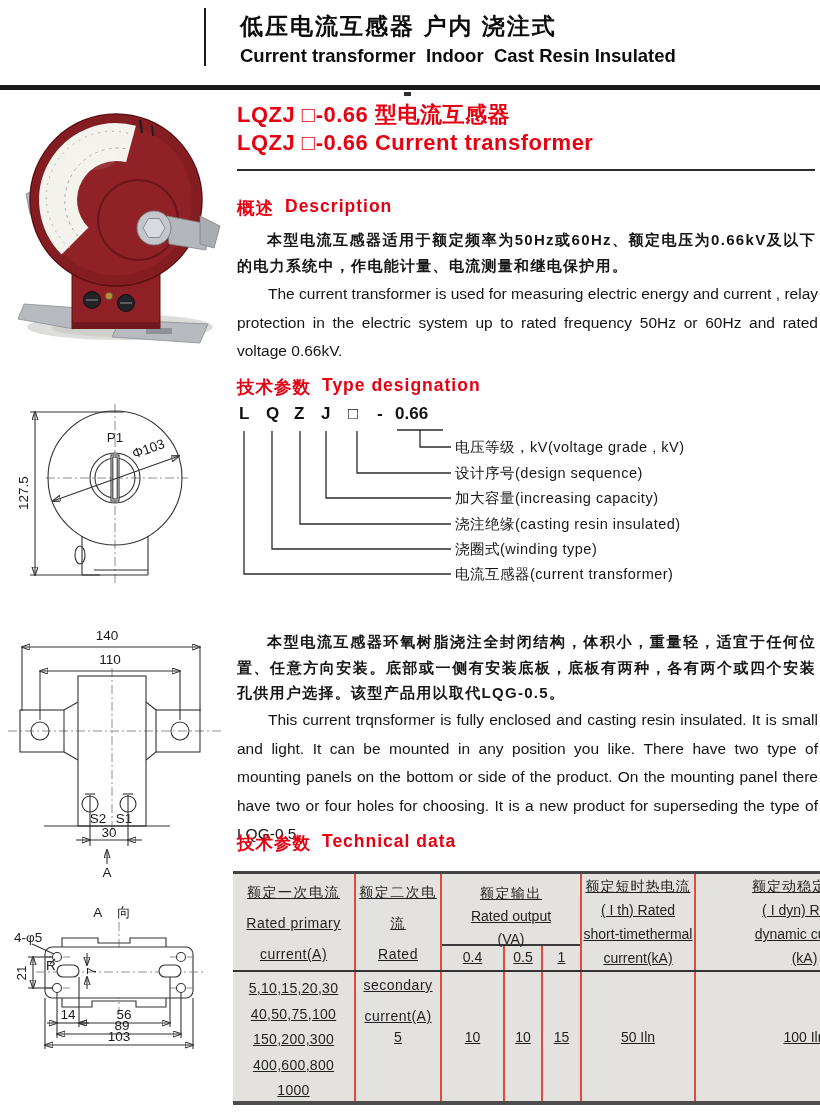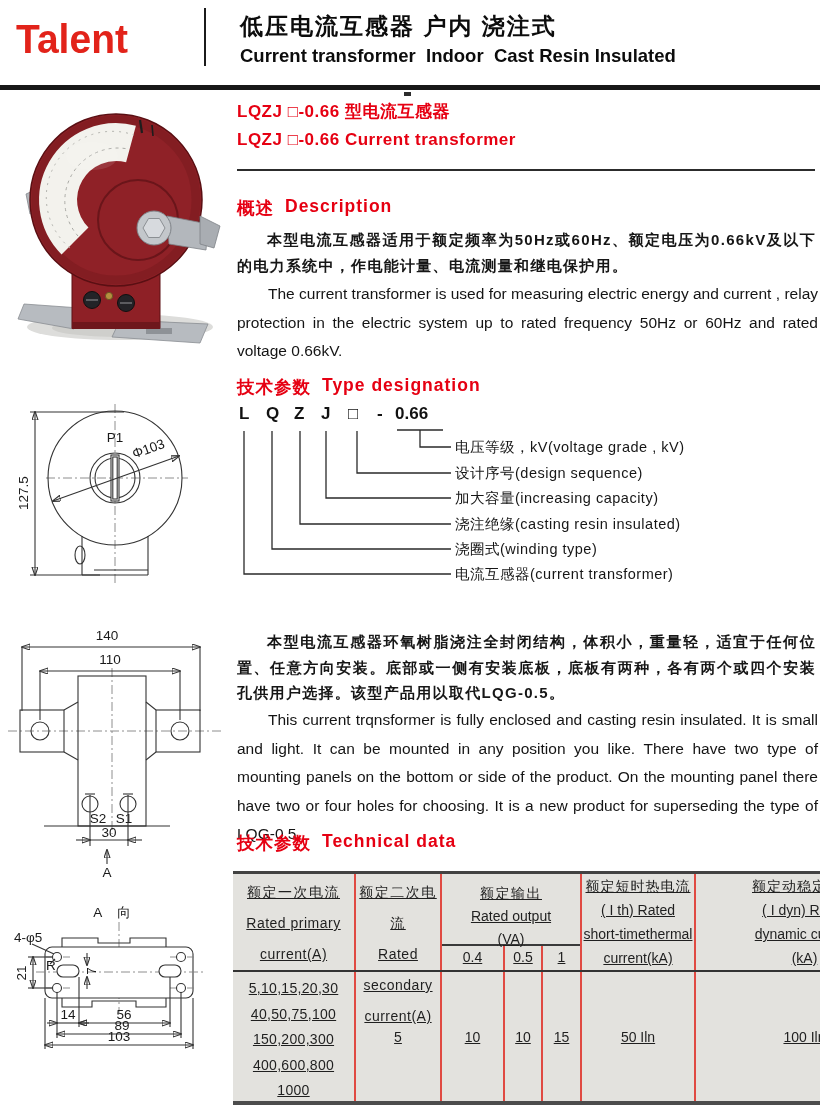--- a/index.html
+++ b/index.html
@@ -7,21 +7,21 @@
         font-family:"Liberation Sans","DejaVu Sans",sans-serif;color:#111;}
   .abs{position:absolute;}
   
   .logo{left:16px;top:18px;font-size:39px;font-weight:bold;color:#e2231a;letter-spacing:0px;transform:scaleY(1.02);}
   .hdr-divider{left:204px;top:8px;width:2px;height:58px;background:#1b1b1b;}
   .title-cn{left:240px;top:11px;font-size:23px;font-weight:bold;color:#0c0c0c;letter-spacing:2px;white-space:pre;}
   .title-en{left:240px;top:45px;font-size:18.5px;font-weight:bold;color:#0c0c0c;white-space:pre;}
   .hdr-rule{left:0;top:85px;width:820px;height:5px;background:#181818;}
   .hdr-tick{left:404px;top:92px;width:7px;height:4px;background:#2d2d2d;}
   
-  .model{left:237px;font-size:17px;font-weight:bold;color:#e60012;letter-spacing:0.5px;}
+  .model{left:237px;font-size:22px;font-weight:bold;color:#e60012;letter-spacing:0.5px;}
   .thin-rule{left:237px;top:169px;width:578px;height:2px;background:#2c2c2c;}
   .sec-heading{font-size:17.5px;font-weight:bold;color:#e60012;display:flex;gap:11px;letter-spacing:1px;}
   .para-cn{width:579px;font-size:15px;line-height:25.5px;letter-spacing:1.3px;text-indent:2em;
            text-align:justify;color:#161616;font-weight:600;}
   .para-en{width:581px;font-size:15.5px;line-height:28.5px;text-indent:2em;text-align:justify;color:#141414;}
   .code-letter{font-size:17px;font-weight:bold;color:#121212;}
   
   svg{overflow:visible;}
   .draw line,.draw path,.draw rect,.draw circle,.draw ellipse,.draw polyline
     {stroke:#333;stroke-width:1.1;fill:none;}
@@ -50,21 +50,20 @@
   .t-body .cell{display:flex;align-items:center;justify-content:center;}
   .primary-lines{line-height:25.5px;padding-top:4px;letter-spacing:0.3px;}
   .body-sub{display:flex;width:100%;height:100%;}
   .body-sub .sc{display:flex;align-items:center;justify-content:center;box-sizing:border-box;}
 </style>
 </head>
 <body>
 
 <div id="page">
 
-  <div class="abs logo">Talent</div>
   <div class="abs hdr-divider"></div>
   <div class="abs title-cn">低压电流互感器 户内 浇注式</div>
   <div class="abs title-en">Current transformer  Indoor  Cast Resin Insulated</div>
   <div class="abs hdr-rule"></div>
   <div class="abs hdr-tick"></div>
 
   <svg class="abs" style="left:12px;top:98px;" width="216" height="248" viewBox="0 0 216 248">
     <ellipse cx="108" cy="229" rx="93" ry="13" fill="#dddddb"></ellipse>
     <ellipse cx="108" cy="230" rx="68" ry="9" fill="#cfcfcc"></ellipse>
     <polygon points="12,206 68,210 62,231 6,221" fill="#b7bbc0" stroke="#898d92" stroke-width="0.8"></polygon>

